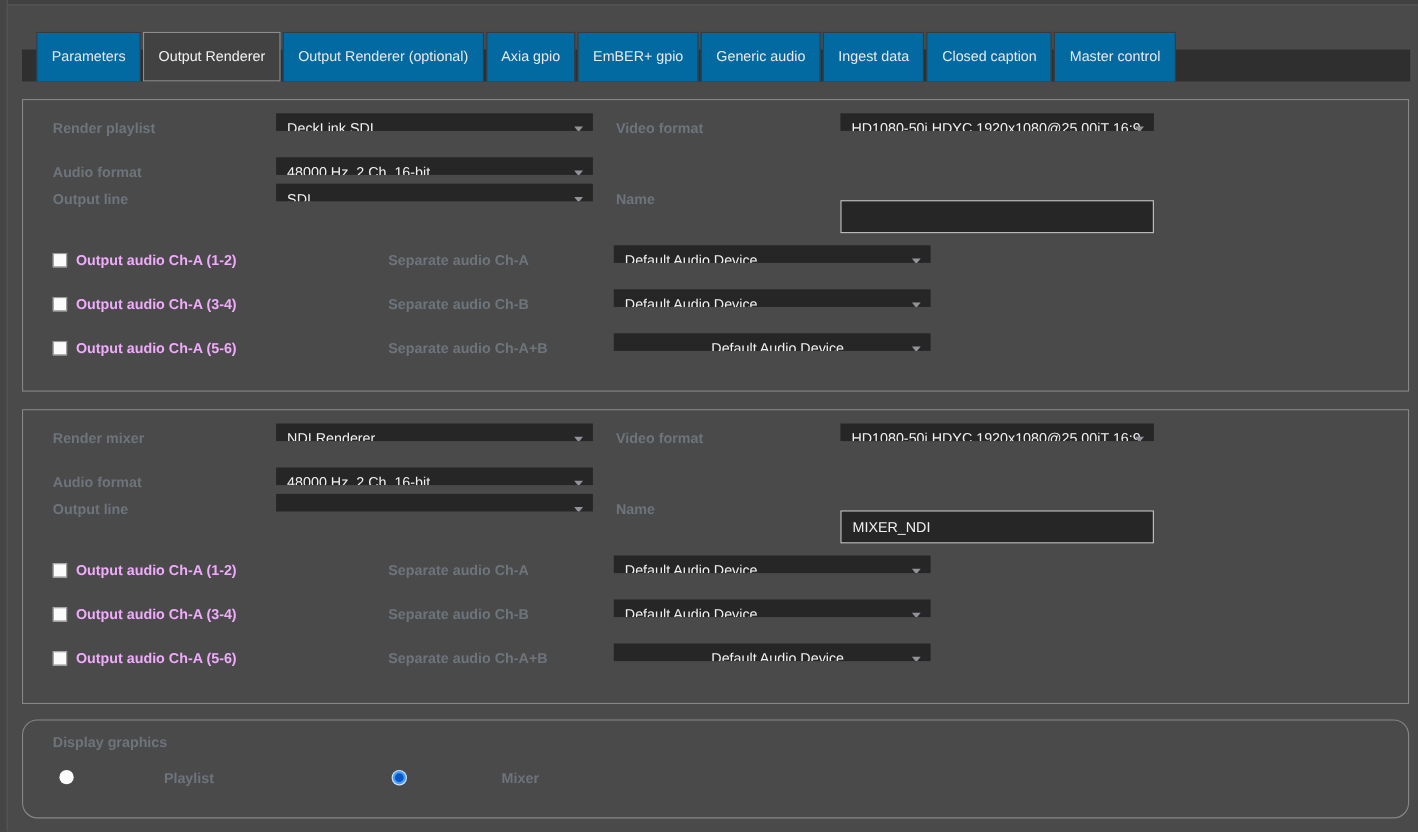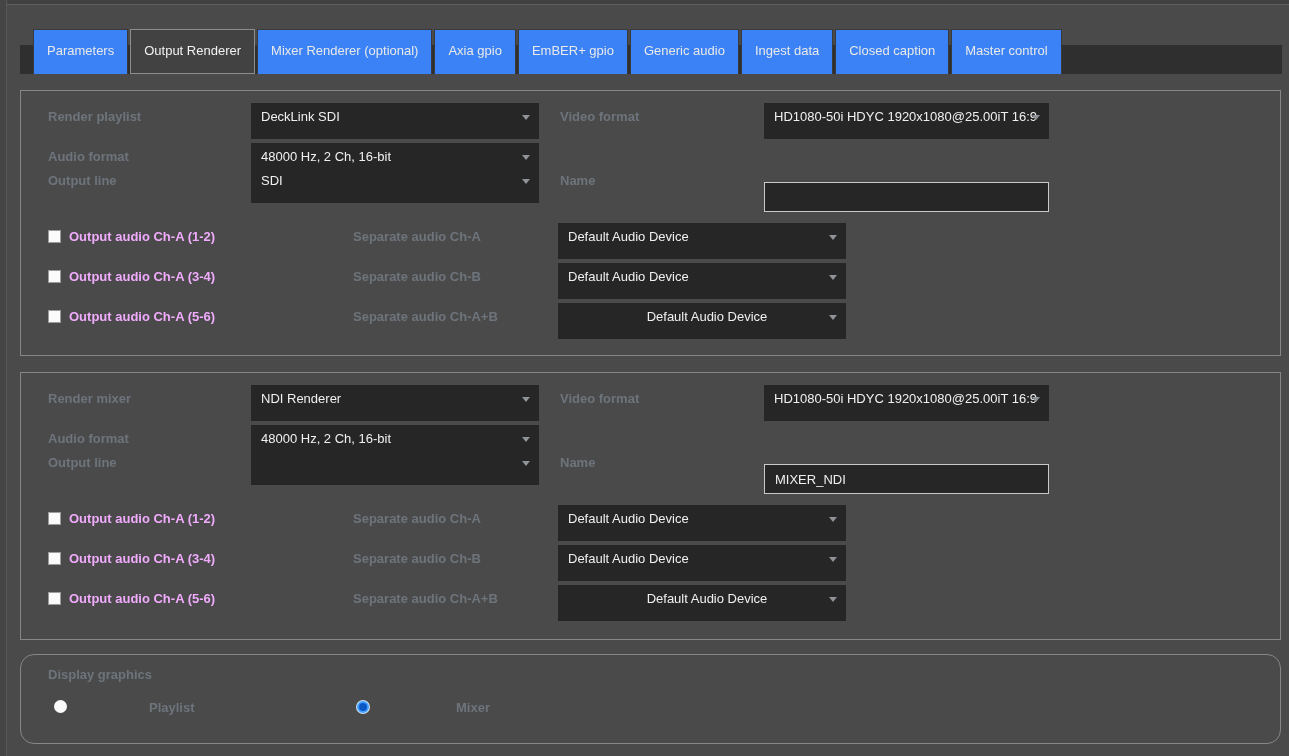--- a/index.html
+++ b/index.html
@@ -12,38 +12,38 @@
   .screen{position:absolute;left:0;top:0;width:1289px;height:756px;}
 
   
   .edge-top{position:absolute;left:0;top:0;width:100%;height:4px;background:#414141;border-bottom:1px solid #5e5e5e;}
   .edge-left{position:absolute;left:0;top:0;width:6px;height:100%;background:#454545;border-right:1px solid #585858;}
 
   
   .tabstrip{position:absolute;left:20px;top:45px;width:1262px;height:29px;background:#2f2f2f;}
   .tabs{position:absolute;left:33px;top:29px;display:flex;gap:2px;z-index:2;}
   .tab{
-    background:#3b82f6;color:#e9e9e9;font-size:13px;
+    background:#0369a1;color:#e9e9e9;font-size:13px;
     padding:0 13px;height:45px;line-height:42px;
     border:1px solid #3a3a3a;border-bottom:none;box-sizing:border-box;
     white-space:nowrap;cursor:pointer;
   }
   .tab.selected{background:#424242;border:1px solid #8d8d8d;color:#f2f2f2;}
 
   
   .panel{position:absolute;left:20px;width:1261px;border:1px solid #84878a;box-sizing:border-box;background:transparent;}
   #panel-playlist{top:90px;height:266px;}
   #panel-mixer{top:372px;height:268px;}
   #panel-display{top:654px;height:90px;border-radius:14px;}
 
   .flabel{position:absolute;left:27px;color:#6e747c;font-size:13px;font-weight:bold;line-height:28px;white-space:nowrap;}
   .rlabel{left:539px;}
   .seplabel{position:absolute;left:332px;color:#6e747c;font-size:13px;font-weight:bold;line-height:28px;white-space:nowrap;}
 
-  .dd{position:absolute;height:36px;background:#262626;color:#f0f0f0;font-size:13px;line-height:28px;
+  .dd{position:absolute;height:16px;background:#262626;color:#f0f0f0;font-size:13px;line-height:28px;
       padding-left:10px;box-sizing:border-box;cursor:pointer;white-space:nowrap;overflow:hidden;}
   .dd .arrow{position:absolute;right:9px;top:12px;width:0;height:0;
       border-left:4px solid transparent;border-right:4px solid transparent;border-top:5px solid #909498;}
   .dd1{left:230px;width:288px;}
   .ddr{left:743px;width:285px;}
   .dda{left:537px;width:288px;}
 
   .r1{top:12px;} .r2{top:52px;} .r3{top:76px;} .r4{top:132px;} .r5{top:172px;} .r6{top:212px;text-align:center;}
 
   .nameinput{position:absolute;left:743px;width:285px;height:30px;top:91px;
@@ -67,21 +67,21 @@
 <body>
 
 <div class="screen">
   <div class="edge-top"></div>
   <div class="edge-left"></div>
 
   <div class="tabstrip"></div>
   <div class="tabs">
     <div class="tab">Parameters</div>
     <div class="tab selected">Output Renderer</div>
-    <div class="tab">Mixer Renderer (optional)</div>
+    <div class="tab">Output Renderer (optional)</div>
     <div class="tab">Axia gpio</div>
     <div class="tab">EmBER+ gpio</div>
     <div class="tab">Generic audio</div>
     <div class="tab">Ingest data</div>
     <div class="tab">Closed caption</div>
     <div class="tab">Master control</div>
   </div>
 
   <div class="panel" id="panel-playlist">
     <span class="flabel r1">Render playlist</span>

